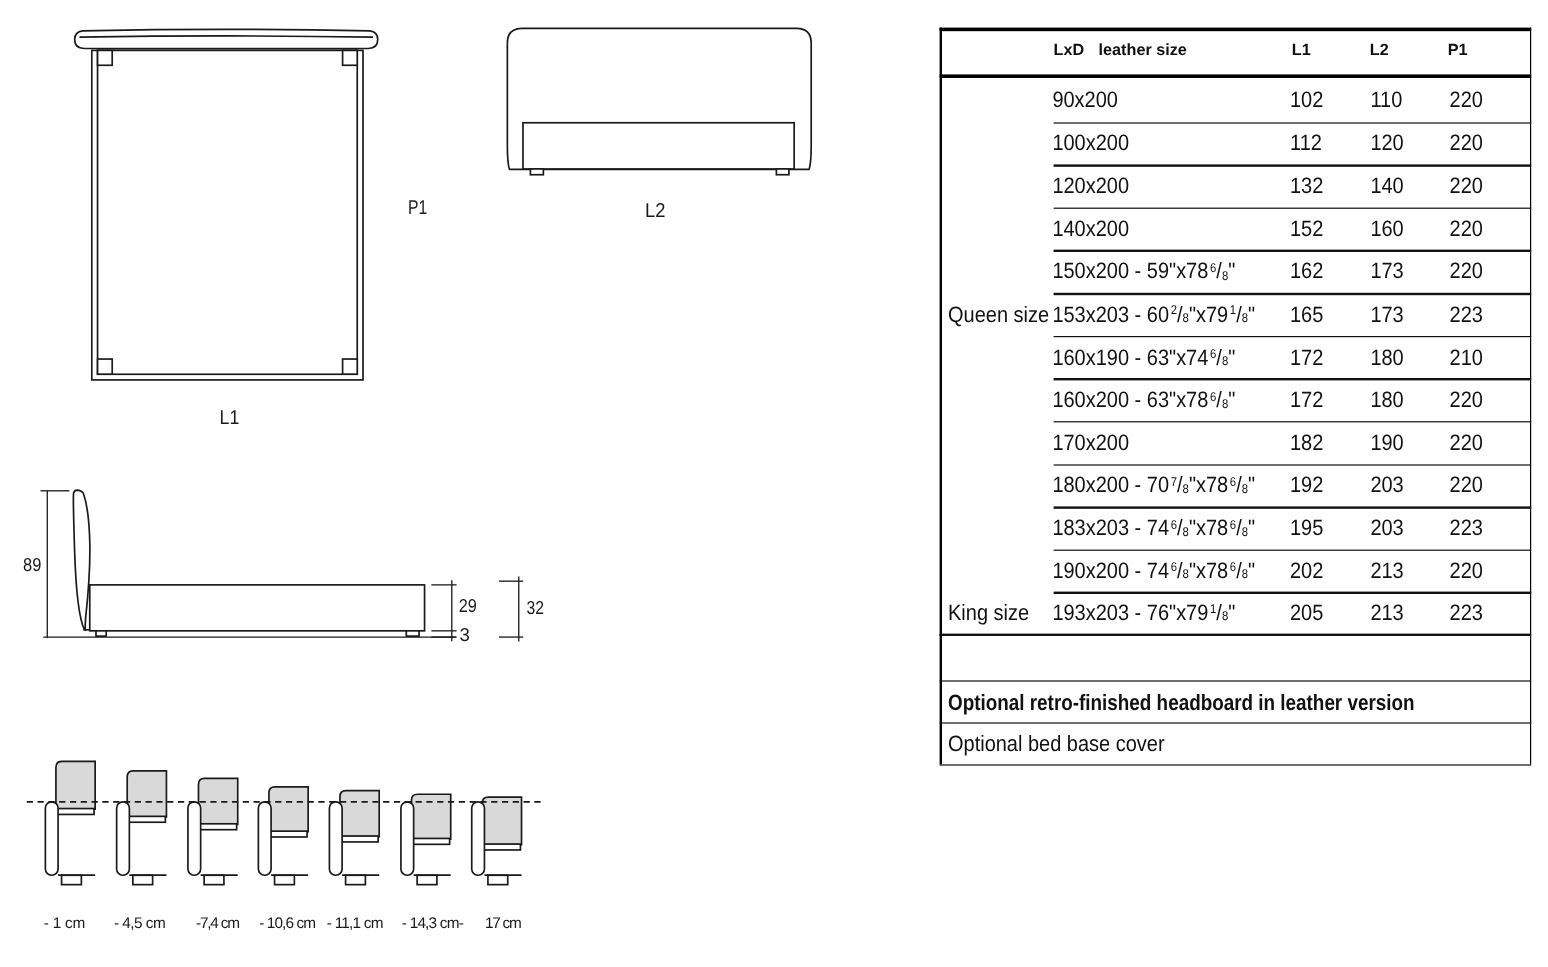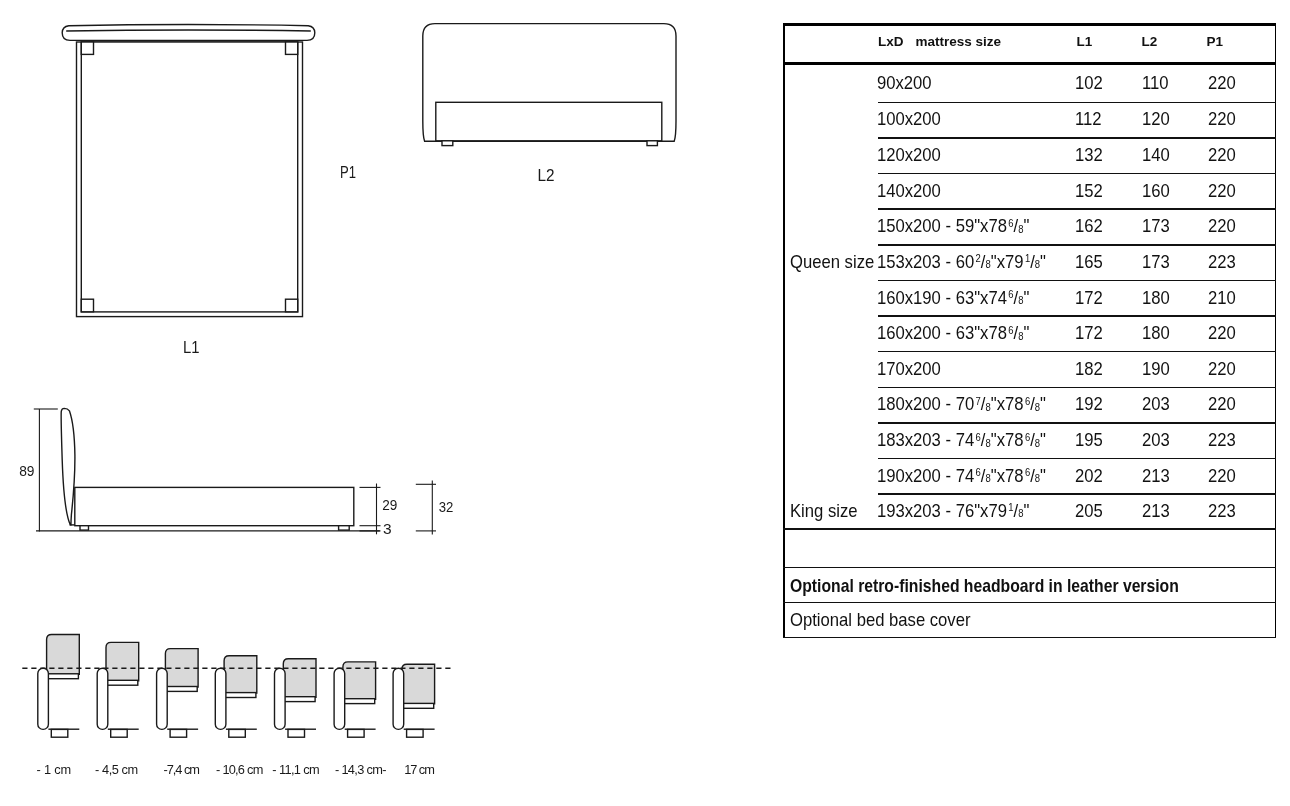--- a/index.html
+++ b/index.html
@@ -194,21 +194,21 @@
 
   <div class="thick" style="top:0;height:3px;"></div>
 
   <div class="vline" style="left:0;height:614px;"></div>
 
   <div class="vline" style="left:491.5px;height:614px;"></div>
 
   <div class="hline" style="left:0;right:0;top:613.5px;"></div>
 
   <div class="cell b hd" style="left:95px;top:10.5px;">LxD</div>
-  <div class="cell b hd" style="left:132.5px;top:10.5px;">mattress size</div>
+  <div class="cell b hd" style="left:132.5px;top:10.5px;">leather size</div>
   <div class="cell b hd" style="left:293.5px;top:10.5px;">L1</div>
   <div class="cell b hd" style="left:358.5px;top:10.5px;">L2</div>
   <div class="cell b hd" style="left:423.5px;top:10.5px;">P1</div>
   <div class="thick" style="top:38.5px;"></div>
 
   <div class="cell" style="left:93.5px;top:49.2px;line-height:22px;">90x200</div>
   <div class="cell" style="left:292px;top:49.2px;line-height:22px;">102</div>
   <div class="cell" style="left:359px;top:49.2px;line-height:22px;">110</div>
   <div class="cell" style="left:425px;top:49.2px;line-height:22px;">220</div>
   <div class="hline" style="left:94.5px;right:0;top:78.50px;"></div>

